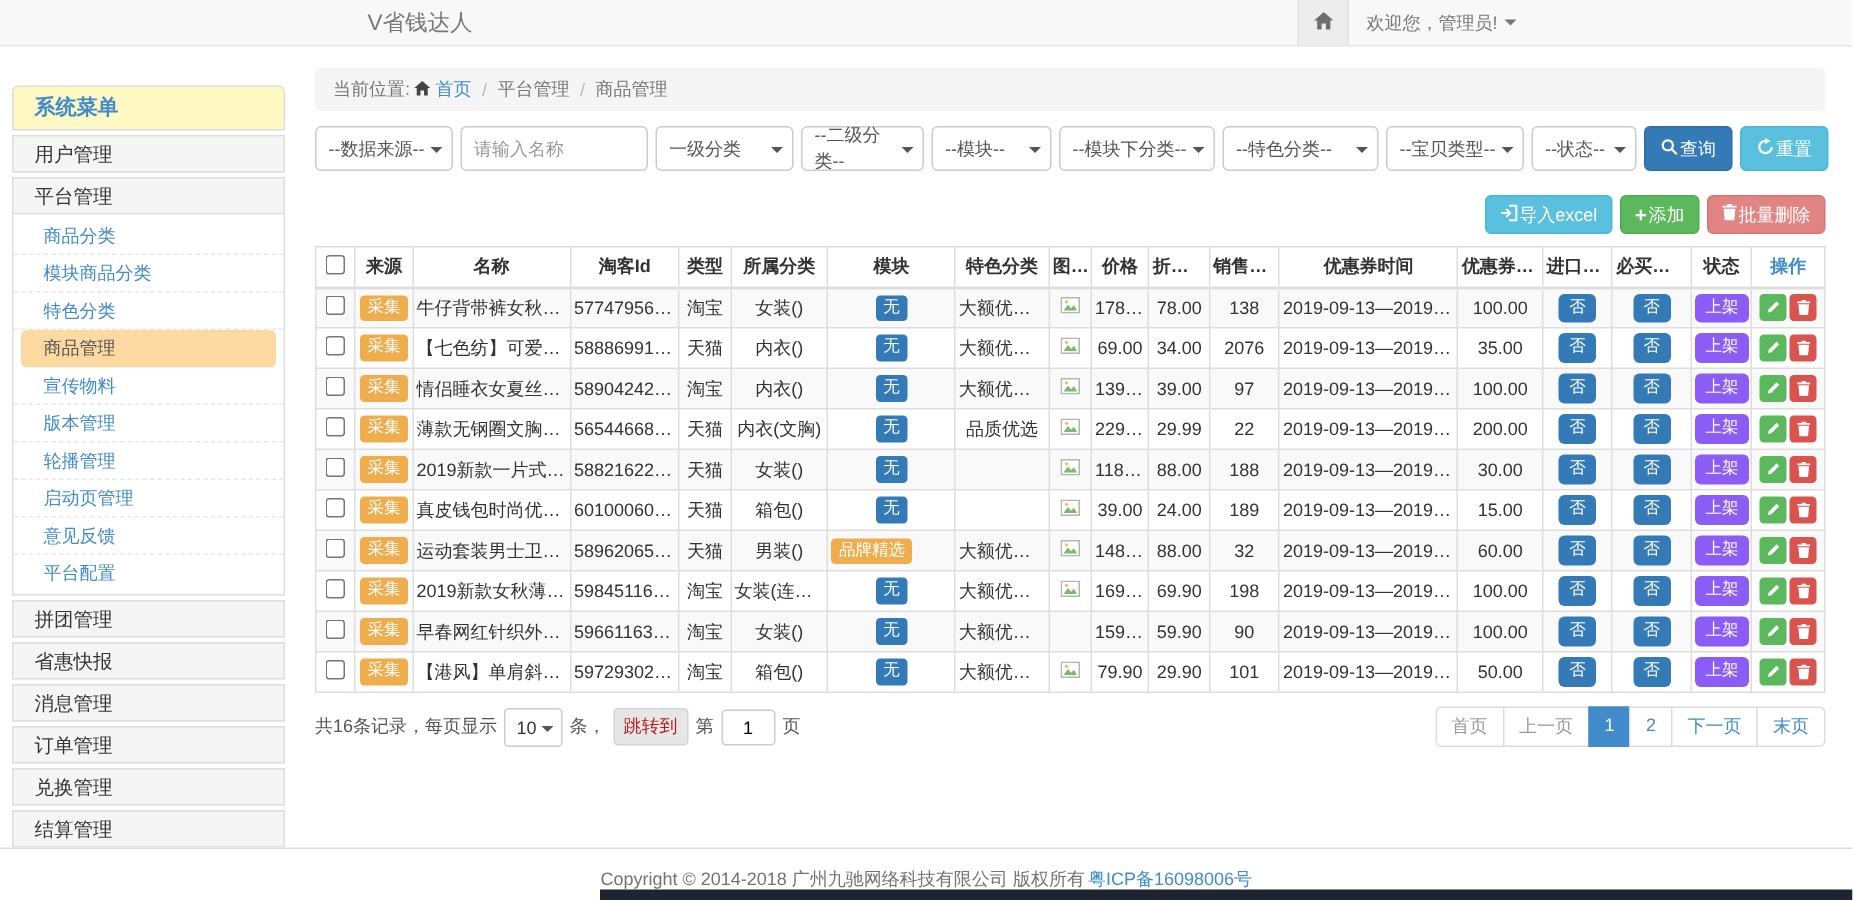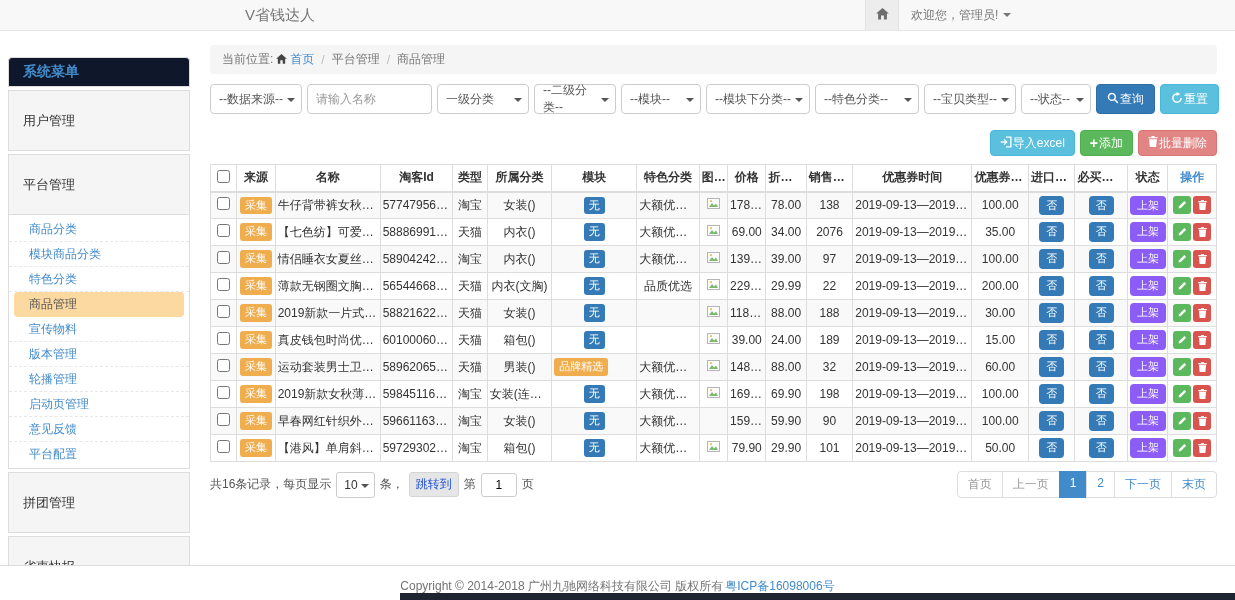--- a/index.html
+++ b/index.html
@@ -10,22 +10,22 @@
   .topbar{height:31px;background:#f8f8f8;border-bottom:1px solid #e7e7e7;position:relative;display:flex;align-items:center}
   .brand{margin-left:245px;font-size:15px;color:#777}
   .topbar-right{position:absolute;left:865px;top:0;height:100%;display:flex;align-items:center}
   .home-box{width:34px;height:100%;background:#ededed;border-left:1px solid #e2e2e2;border-right:1px solid #e2e2e2;display:flex;align-items:center;justify-content:center;cursor:pointer}
   .welcome{color:#777;padding:0 14px 0 12px;display:flex;align-items:center;cursor:pointer}
   .caret-down{width:0;height:0;border-left:4px solid transparent;border-right:4px solid transparent;border-top:4px solid #777;display:inline-block;margin-left:5px}
 
   
   .layout{display:flex;align-items:flex-start}
   .sidebar{width:182px;margin:26px 0 0 8px;flex:none}
-  .sb-title{background:#0f172a;border:1px solid #ddd;border-radius:4px 4px 0 0;padding:5px 14px;color:#428bca;font-weight:bold;font-size:14px}
-  .sb-group{background:#f5f5f5;border:1px solid #ddd;padding:22px 14px;margin-top:3px;font-size:13px;color:#333;cursor:pointer;line-height:15px}
+  .sb-title{background:#fef9c3;border:1px solid #ddd;border-radius:4px 4px 0 0;padding:5px 14px;color:#428bca;font-weight:bold;font-size:14px}
+  .sb-group{background:#f5f5f5;border:1px solid #ddd;padding:4px 14px;margin-top:3px;font-size:13px;color:#333;cursor:pointer;line-height:15px}
   .sb-sub{background:#fff;border:1px solid #ddd;border-top:none;padding:2px 0}
   .sb-sub-item{padding:4px 14px 4px 20px;color:#428bca;border-bottom:1px dashed #e7e7e7;cursor:pointer;line-height:16px}
   .sb-sub-item:last-child{border-bottom:none}
   .sb-sub-item.active{background:#fcd9a1;border-radius:4px;margin:0 5px;padding-left:15px;color:#555;border-bottom-color:transparent}
 
   .main{flex:1;margin:14px 18px 0 20px;min-width:0}
   .breadcrumb{background:#f5f5f5;border-radius:4px;padding:6px 12px;color:#777;margin-bottom:10px;display:flex;align-items:center;gap:3px}
   .breadcrumb a{color:#428bca;text-decoration:none;cursor:pointer}
   .sep{margin:0 4px;color:#bbb}
 
@@ -64,21 +64,21 @@
   .op-btn{display:inline-flex;align-items:center;justify-content:center;width:18px;height:18px;border-radius:3px;border:none;cursor:pointer;margin:0 1px;vertical-align:middle}
   .op-edit{background:#5cb85c}
   .op-del{background:#d9534f}
   input[type=checkbox]{width:13px;height:13px;cursor:pointer}
 
   
   .pagefoot{display:flex;justify-content:space-between;align-items:center;margin-top:9px;color:#555}
   .pf-left{display:flex;align-items:center;gap:5px}
   .pf-select{position:relative;height:26px;border:1px solid #ccc;border-radius:3px;background:#fff;display:flex;align-items:center;padding:0 16px 0 7px;color:#333;cursor:pointer}
   .pf-select .caret{position:absolute;right:5px;top:11px;width:0;height:0;border-left:4px solid transparent;border-right:4px solid transparent;border-top:4px solid #555}
-  .jump-btn{background:#e6e6e6;border:1px solid #d4d4d4;padding:3px 6px;border-radius:3px;cursor:pointer;color:#1d4ed8}
+  .jump-btn{background:#e6e6e6;border:1px solid #d4d4d4;padding:3px 6px;border-radius:3px;cursor:pointer;color:#b91c1c}
   .jump-input{width:36px;height:24px;border:1px solid #ccc;border-radius:3px;text-align:center;font-size:12px}
   .pager{display:flex}
   .pg{border:1px solid #ddd;background:#fff;color:#428bca;padding:4px 10px;margin-left:-1px;cursor:pointer}
   .pg.disabled{color:#999}
   .pg.active{background:#428bca;border-color:#428bca;color:#fff}
   .pg:first-child{border-radius:4px 0 0 4px;margin-left:0}
   .pg:last-child{border-radius:0 4px 4px 0}
 
   
   .footer{position:absolute;left:0;right:0;top:565px;bottom:0;background:#fff;border-top:1px solid #ddd;display:flex;justify-content:center;align-items:flex-start;padding-top:12px;color:#737373;z-index:3}

